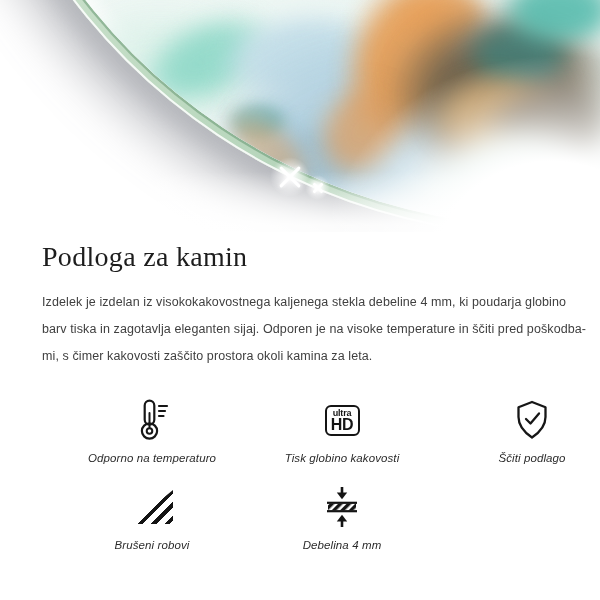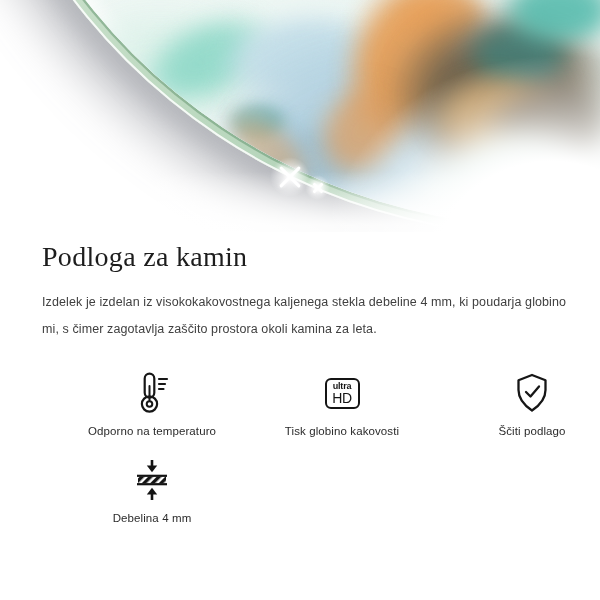--- a/index.html
+++ b/index.html
@@ -68,26 +68,26 @@
     font-size:28px; line-height:35px; letter-spacing:.3px; margin-top:7px;
   }
   .body-copy { margin-top:15px; color:#404040; font-size:12.5px; line-height:27px; letter-spacing:.1px; }
   .body-copy .line { white-space:nowrap; }
 
   
   .features { margin-top:27px; padding:0 15px; display:grid;
               grid-template-columns:repeat(3,190px); row-gap:20px; }
   .feature { display:flex; flex-direction:column; align-items:center; }
   .icon-box { height:46px; display:flex; align-items:center; justify-content:center; margin-bottom:9px; color:#161616; }
-  .feature-label { font-size:11.5px; color:#2b2b2b; letter-spacing:.1px; }
+  .feature-label { font-size:11.5px; color:#2b2b2b; letter-spacing:.1px;font-style:italic; }
 
   .uhd-box { width:35px; height:31px; border:2.5px solid #141414; border-radius:6px;
              display:flex; flex-direction:column; align-items:center; justify-content:center; }
   .uhd-top { font-size:9px; font-weight:700; line-height:10px; color:#141414; letter-spacing:-.2px; }
-  .uhd-bottom { font-size:14px; font-weight:400; line-height:14px; color:#141414; letter-spacing:-.3px; }
+  .uhd-bottom { font-size:16px; font-weight:700; line-height:14px; color:#141414; letter-spacing:-.3px; }
 
   .edges-shape { width:42px; height:34px;
     background:repeating-linear-gradient(135deg, #141414 0 4px, transparent 4px 9.5px);
     clip-path:polygon(0% 100%, 100% 0%, 100% 100%); }
 
   svg { display:block; }
 </style>
 </head>
 <body>
 
@@ -127,21 +127,22 @@
     </div>
   </div>
 
   <div class="content">
     <h1>
       <span>Podloga za kamin</span><br>
     </h1>
 
     <div class="body-copy">
       <div class="line">Izdelek je izdelan iz visokokakovostnega kaljenega stekla debeline 4 mm, ki poudarja globino</div>
-      <div class="line">mi, s čimer zagotavlja zaščito prostora okoli kamina za leta.</div>
+      <div class="line">barv tiska in zagotavlja eleganten sijaj. Odporen je na visoke temperature in ščiti pred poškodba-</div>
+      <div class="line">mi, s čimer kakovosti zaščito prostora okoli kamina za leta.</div>
     </div>
 
     <div class="features">
 
       <div class="feature">
         <div class="icon-box">
           <svg width="40" height="44" viewBox="0 0 40 44" fill="none" stroke="#161616" stroke-width="2.2" stroke-linecap="round">
             <rect x="12.7" y="2.6" width="9.6" height="24" rx="4.8"></rect>
             <circle cx="17.5" cy="33" r="7.6"></circle>
             <circle cx="17.5" cy="33" r="2.8" stroke-width="2"></circle>
@@ -168,20 +169,26 @@
         <div class="icon-box">
           <svg width="40" height="42" viewBox="0 0 40 42" fill="none" stroke="#161616" stroke-width="2.3" stroke-linecap="round" stroke-linejoin="round">
             <path d="M20 3 L33.5 8.2 V18 C33.5 27.5 27.5 33.5 20 38.5 C12.5 33.5 6.5 27.5 6.5 18 V8.2 Z"></path>
             <path d="M14 20 L18.5 24.5 L27 14.5"></path>
           </svg>
         </div>
         <div class="feature-label">Ščiti podlago</div>
       </div>
 
 
+      <div class="feature">
+        <div class="icon-box">
+          <div class="edges-shape"></div>
+        </div>
+        <div class="feature-label">Brušeni robovi</div>
+      </div>
 
       <div class="feature">
         <div class="icon-box">
           <svg width="40" height="42" viewBox="0 0 40 42">
             <defs>
               <pattern id="hatch" width="6" height="6" patternUnits="userSpaceOnUse" patternTransform="rotate(45)">
                 <rect width="3.4" height="6" fill="#141414"></rect>
               </pattern>
             </defs>
             <line x1="20" y1="1" x2="20" y2="7" stroke="#141414" stroke-width="2.6"></line>

